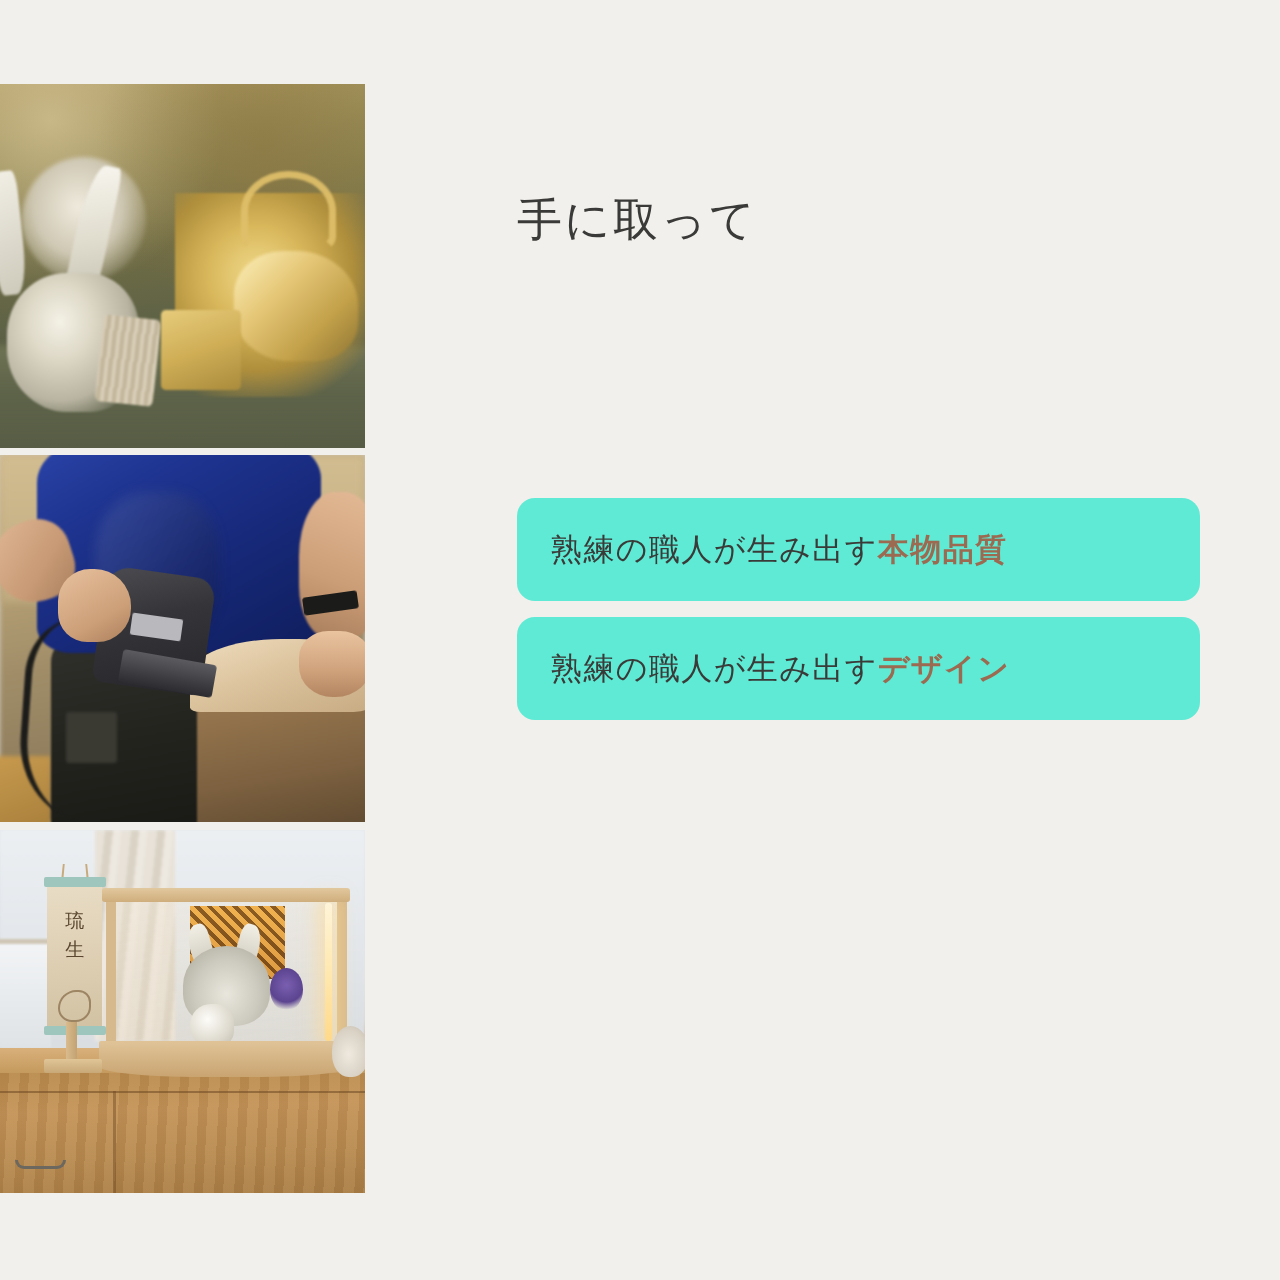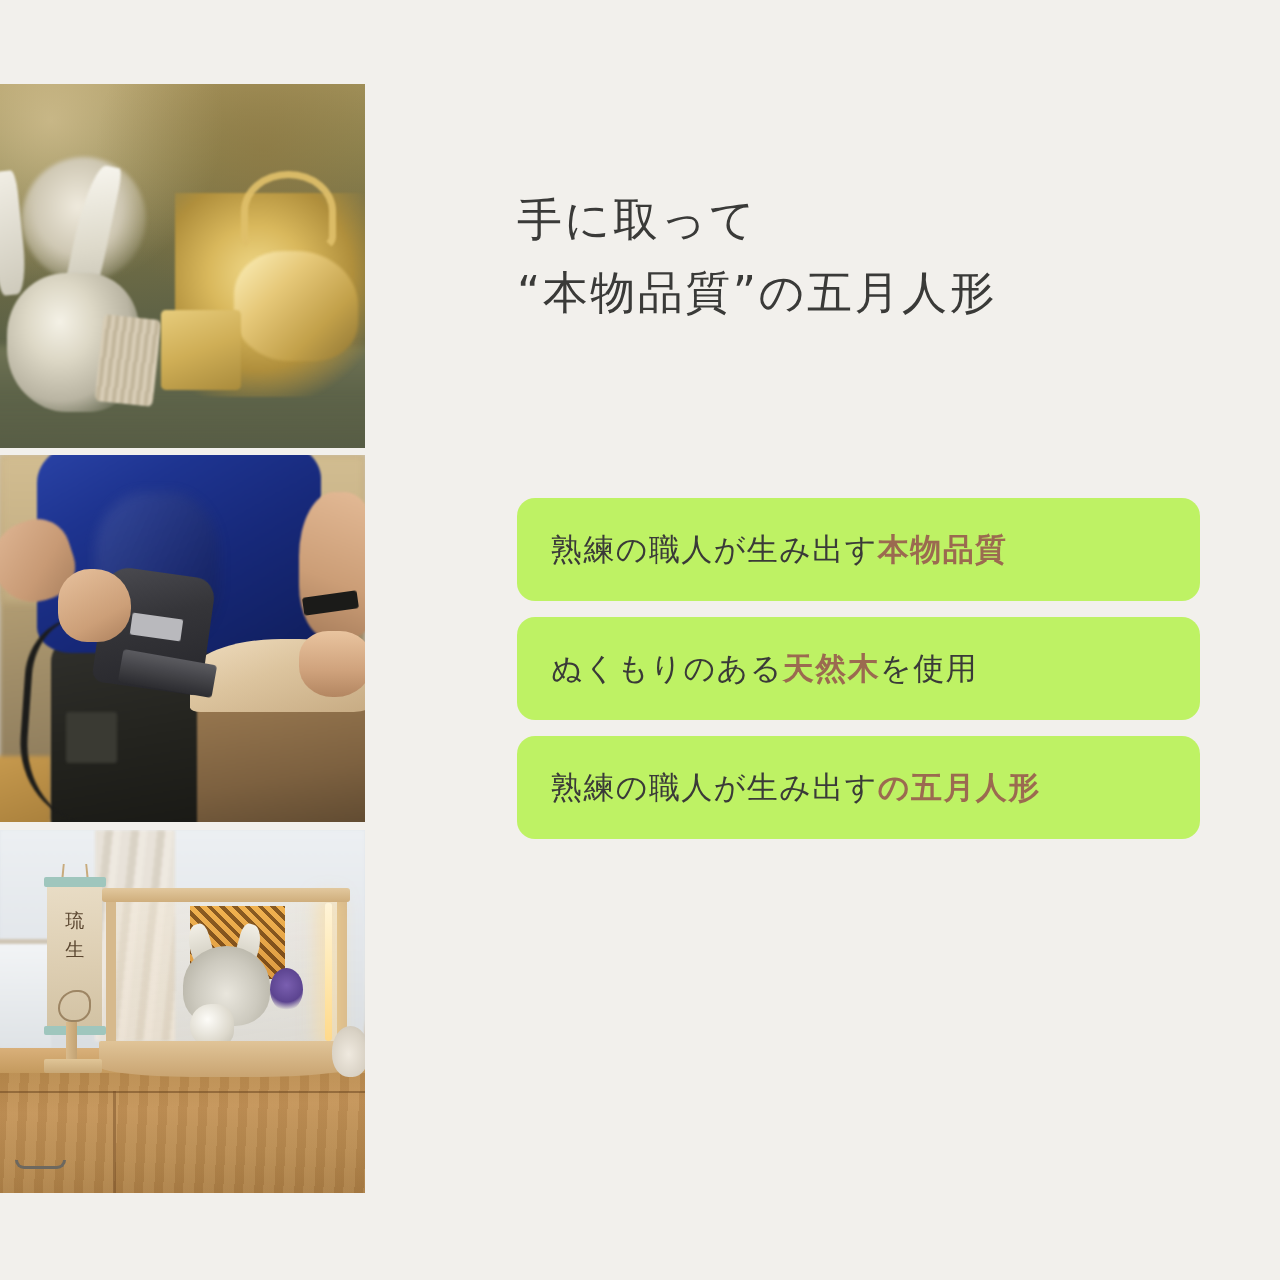--- a/index.html
+++ b/index.html
@@ -434,21 +434,21 @@
     left: 0;
     top: 490px;
     width: 683px;
     display: flex;
     flex-direction: column;
     gap: 16px;
   }
 
   .feature-card {
     height: 103px;
-    background: #bef264;
+    background: #5eead4;
     border-radius: 18px;
     display: flex;
     align-items: center;
     padding-left: 34px;
     padding-right: 20px;
   }
 
   .feature-text {
     color: #3A3A38;
     font-size: 31px;
@@ -550,35 +550,29 @@
         <div class="p3-banner-base"></div>
       </div>
     </div>
 
   </div>
 
   <div class="content">
 
     <h1 class="headline">
       <span class="headline-line">手に取って</span>
-      <span class="headline-line">“本物品質”の五月人形</span>
     </h1>
 
     <ul class="feature-list" id="feature-list">
       <li class="feature-card">
         <span class="feature-text">
           <span>熟練の職人が生み出す</span><span class="accent">本物品質</span><span></span>
         </span>
       </li>
       <li class="feature-card">
         <span class="feature-text">
-          <span>ぬくもりのある</span><span class="accent">天然木</span><span>を使用</span>
-        </span>
-      </li>
-      <li class="feature-card">
-        <span class="feature-text">
-          <span>熟練の職人が生み出す</span><span class="accent">の五月人形</span><span></span>
+          <span>熟練の職人が生み出す</span><span class="accent">デザイン</span><span></span>
         </span>
       </li>
     </ul>
 
   </div>
 </div>
 
 </body></html>

